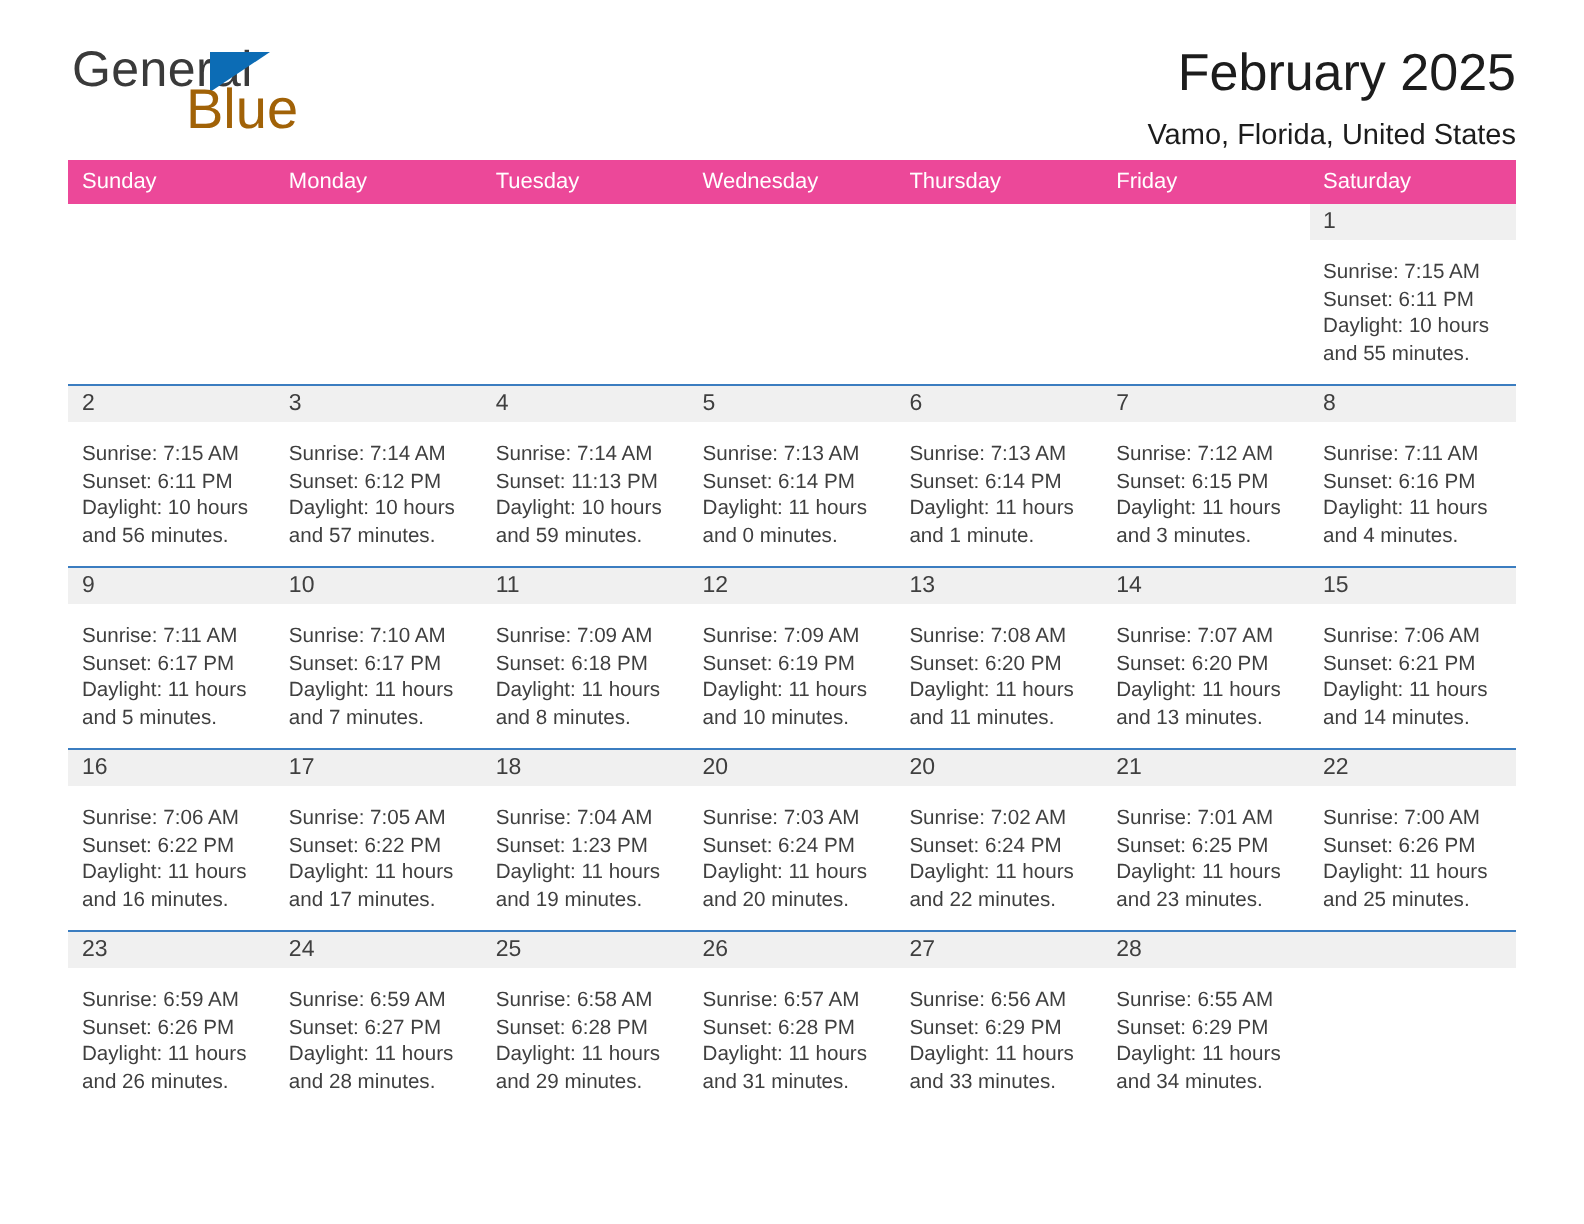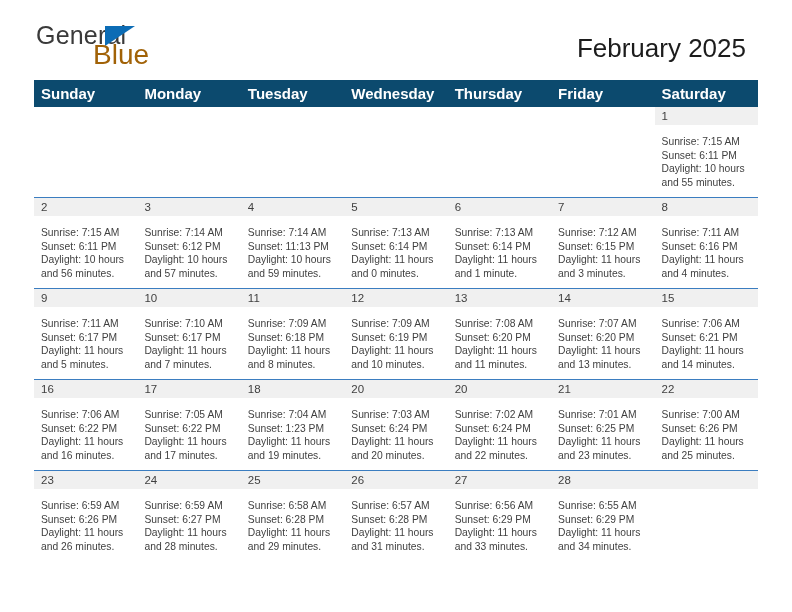--- a/index.html
+++ b/index.html
@@ -66,43 +66,43 @@
     position: absolute;
     right: 0;
     top: 20px;
     text-align: right;
   }
   .cal-title {
     font-size: 26px;
     color: #1c1c1c;
     line-height: 32px;
     font-weight: normal;
-    margin: 12px;
+    margin: 0;
     white-space: nowrap;
   }
   .cal-subtitle {
     font-size: 14.5px;
     color: #1c1c1c;
     line-height: 20px;
     margin: 6px 0 0 0;
     white-space: nowrap;
   }
 
   
   .calendar {
     margin-top: 10px;
     width: 724px;
     border-collapse: collapse;
     table-layout: fixed;
   }
   .calendar th {
-    background: #0c4a6e;
+    background: #ec4899;
     color: #ffffff;
-    font-size: 15px;
-    font-weight: bold;
+    font-size: 11px;
+    font-weight: normal;
     text-align: left;
     padding: 5px 0 5px 7px;
     height: 19px;
     box-sizing: border-box;
   }
   .week-row > td {
     vertical-align: top;
     padding: 0;
     border-top: 1.6px solid #3b7dc0;
     height: 90px;
@@ -148,20 +148,21 @@
   <div class="header">
 
     <div class="logo">
       <span class="logo-general">General</span>
       <span class="logo-triangle"></span>
       <span class="logo-blue">Blue</span>
     </div>
 
     <div class="title-block">
       <h1 class="cal-title">February 2025</h1>
+      <div class="cal-subtitle">Vamo, Florida, United States</div>
     </div>
 
   </div>
 
   <table class="calendar">
     <colgroup>
       <col style="width:103.4px">
         <col style="width:103.4px">
         <col style="width:103.4px">
       <col style="width:103.4px">

